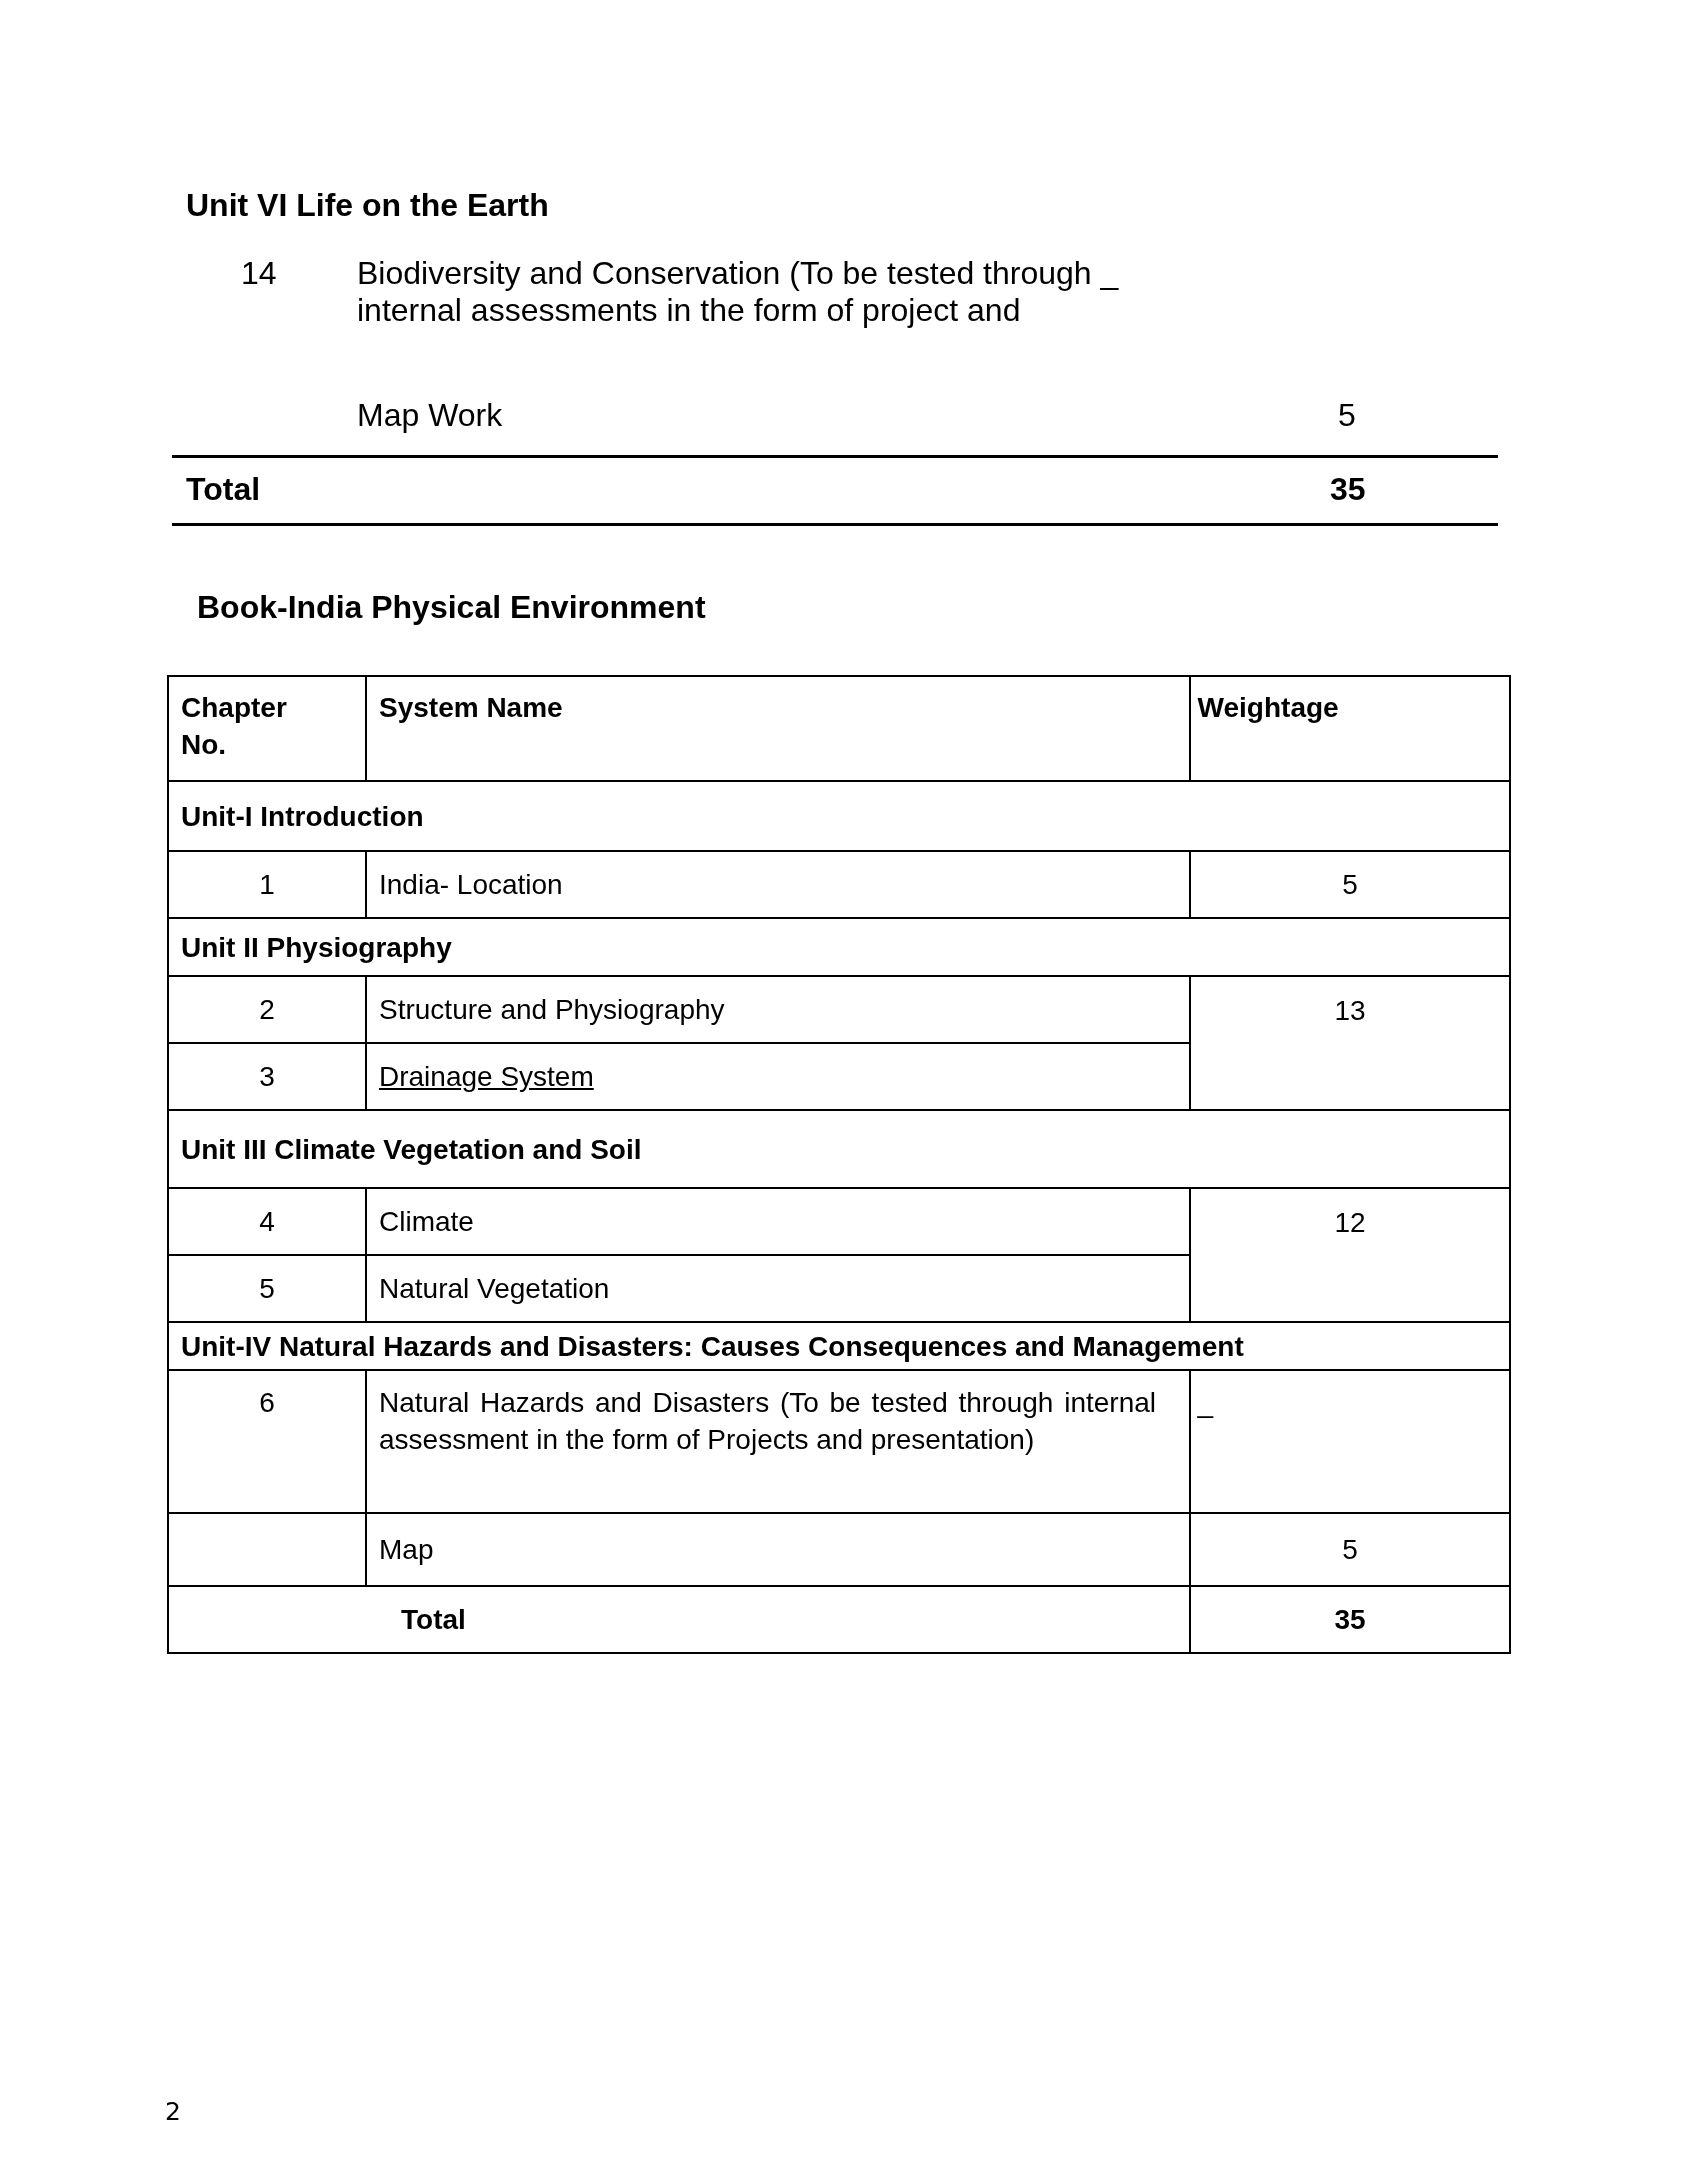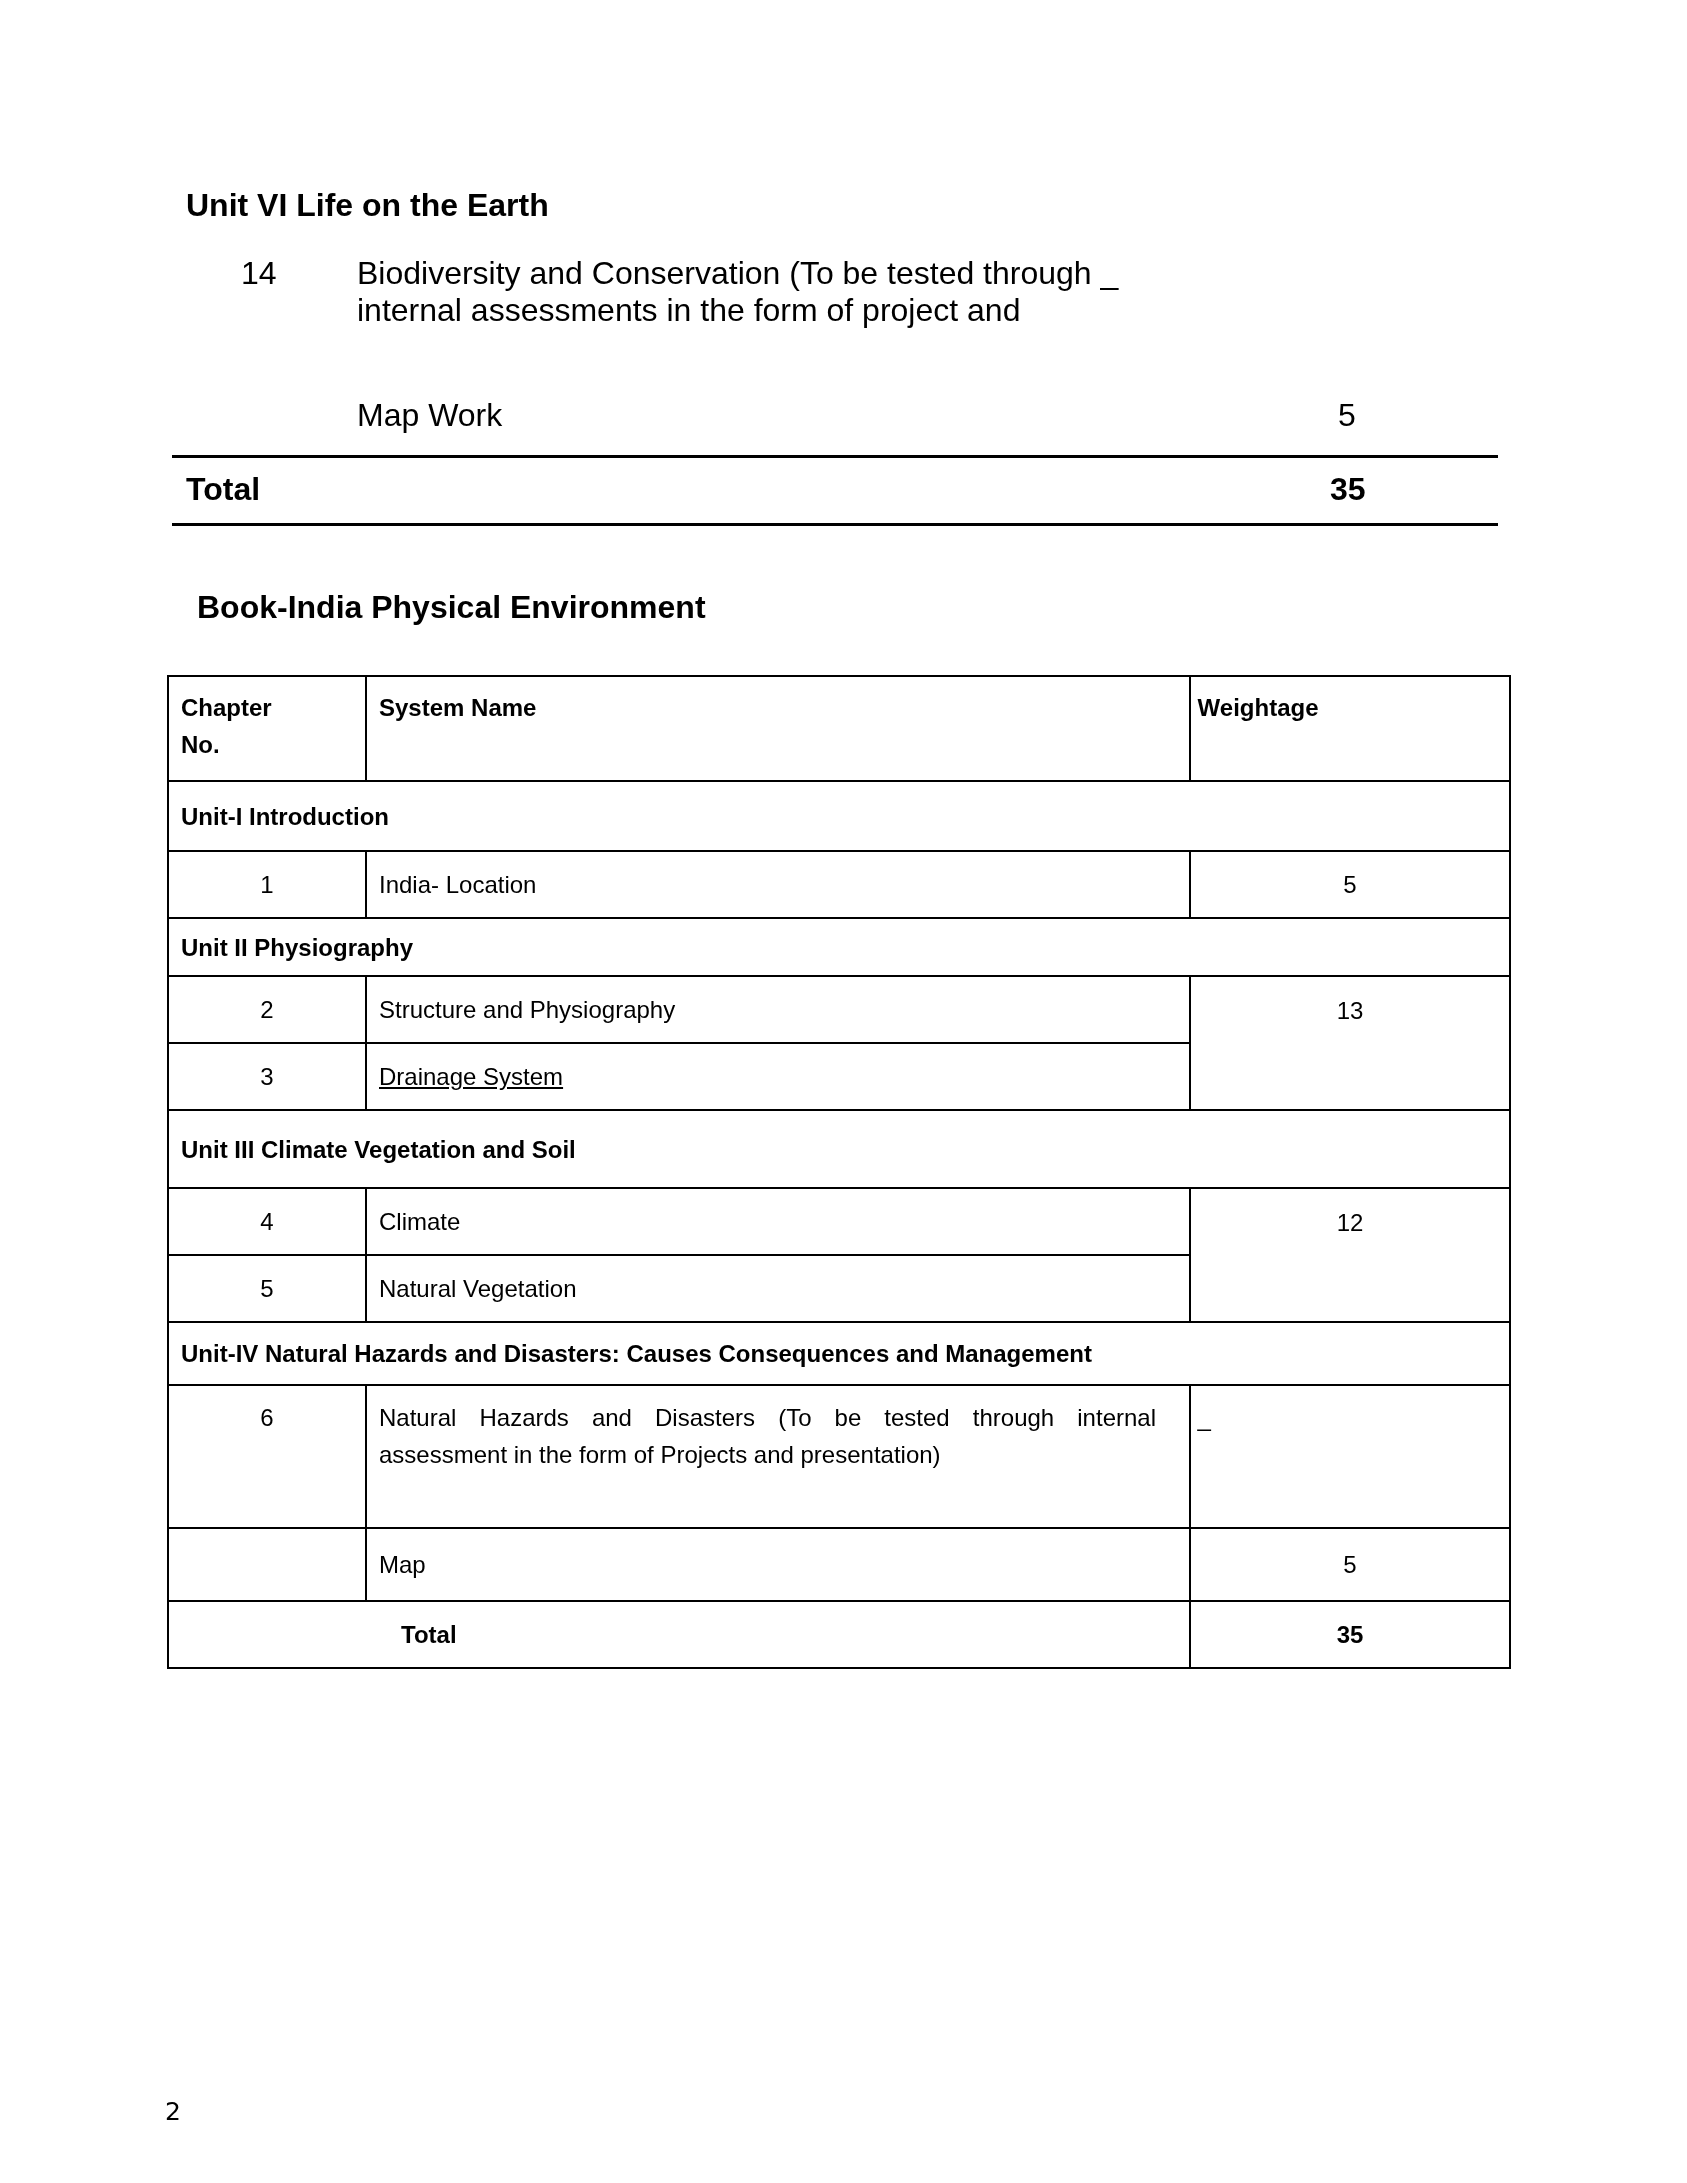--- a/index.html
+++ b/index.html
@@ -5,21 +5,21 @@
   html, body { margin:0; padding:0; background:#ffffff; }
   body { width:1687px; height:2183px; position:relative; overflow:hidden;
          font-family:"Liberation Sans", sans-serif; color:#000; }
   .abs { position:absolute; }
   .h { font-weight:bold; font-size:32px; line-height:37px; }
   .t { font-size:32px; line-height:37px; }
   .rule { position:absolute; left:172px; width:1326px; height:3.3px; background:#000; }
 
   table.syl { position:absolute; left:167px; top:675px; width:1343px;
               border-collapse:collapse; table-layout:fixed; }
-  table.syl td { border:2.6px solid #000; padding:0 12px; font-size:24px; line-height:37px;
+  table.syl td { border:2.6px solid #000; padding:0 12px; font-size:28px; line-height:37px;
                  vertical-align:top; }
   table.syl col.c1 { width:198px; }
   table.syl col.c2 { width:824px; }
   table.syl col.c3 { width:320px; }
   .num { text-align:center; }
   .b { font-weight:bold; }
   .just { text-align:justify; }
   .page-num { position:absolute; left:165px; top:2097px; font-family:"DejaVu Sans", sans-serif; font-size:25px; }
 </style>
 </head>
@@ -87,21 +87,21 @@
   <tr style="height:67px;">
     <td class="num" style="vertical-align:middle;">4</td>
     <td style="vertical-align:middle;margin-top:22px;">Climate</td>
     <td rowspan="2" class="num" style="padding-top:14.6px;">12</td>
   </tr>
   <tr style="height:67px;">
     <td class="num" style="vertical-align:middle;">5</td>
     <td style="vertical-align:middle;">Natural Vegetation</td>
   </tr>
 
-  <tr style="height:63px;border-radius:19px;">
+  <tr style="height:48px;border-radius:19px;">
     <td colspan="3" class="b" style="vertical-align:middle; white-space:nowrap;">Unit-IV Natural Hazards and Disasters: Causes Consequences and Management</td>
   </tr>
   <tr style="height:143px;">
     <td class="num" style="padding-top:13.2px;">6</td>
     <td class="just" style="padding-top:13.2px; padding-right:33px;">Natural Hazards and Disasters (To be tested through internal assessment in the form of Projects and presentation)</td>
     <td style="padding-top:13.2px; padding-left:6.6px;">_</td>
   </tr>
 
   <tr style="height:73px;">
     <td style="vertical-align:middle;"></td>

